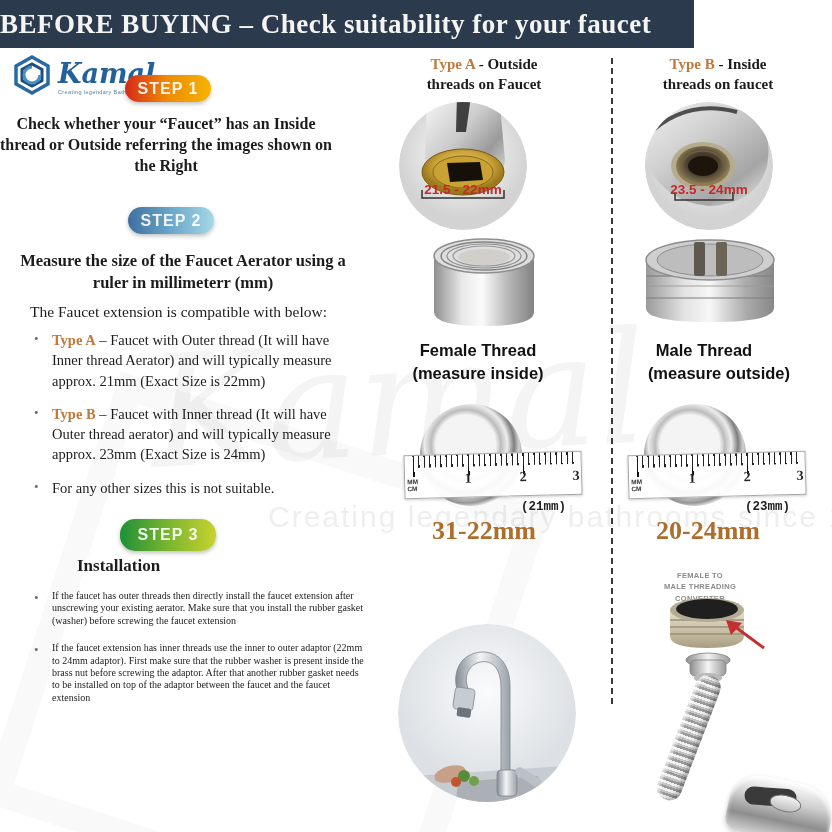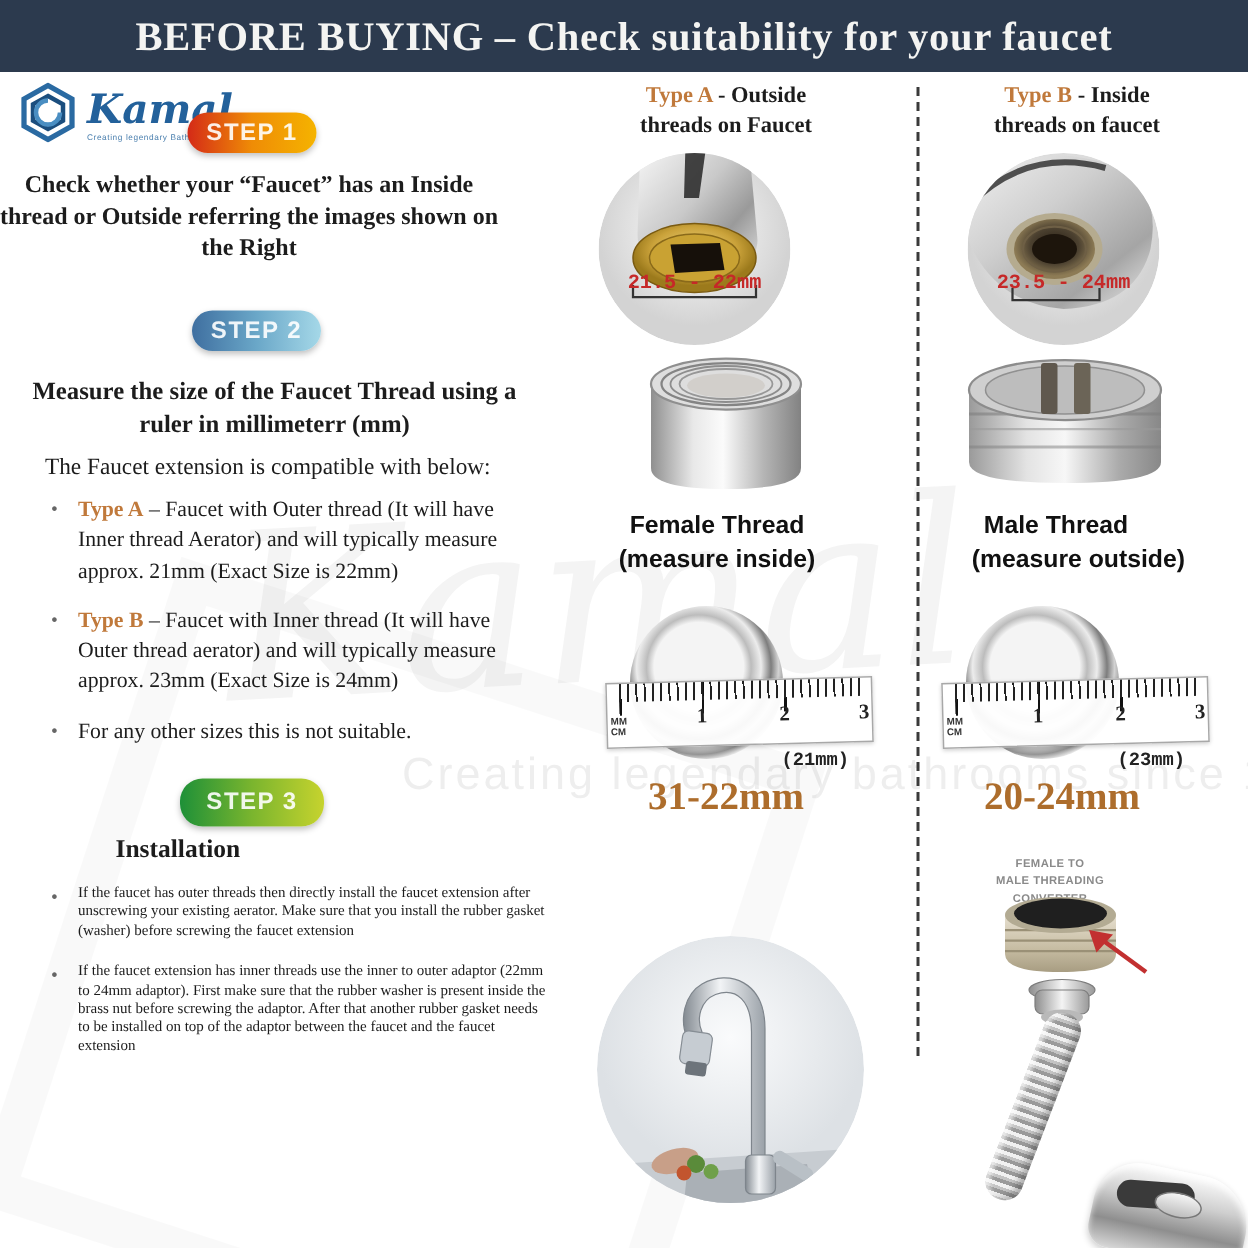--- a/index.html
+++ b/index.html
@@ -7,22 +7,22 @@
           font-family:"Liberation Serif",serif;color:#1c1c1c;}
   
   .wm{position:absolute;z-index:0;pointer-events:none;}
   .wm-script{left:150px;top:310px;font-family:"DejaVu Serif",serif;font-style:italic;
              font-size:155px;color:rgba(40,40,40,0.05);transform:rotate(-3deg);white-space:nowrap;}
   .wm-line{left:268px;top:500px;font-family:"Liberation Sans",sans-serif;font-size:30px;
            letter-spacing:2px;color:rgba(90,90,90,0.10);white-space:nowrap;}
   .wm-hex{left:40px;top:430px;width:400px;height:400px;border:26px solid rgba(0,0,0,0.025);
           transform:rotate(18deg);}
   
-  .header{position:absolute;left:0;top:0;width:832px;height:48px;background:#2c3a4e;z-index:3;
-          display:flex;align-items:center;justify-content:center;}
+  .header{position:absolute;left:0;top:0;width:694px;height:48px;background:#2c3a4e;z-index:3;
+          display:flex;align-items:center;}
   .header span{color:#f4f4f2;font-size:27px;font-weight:600;letter-spacing:0.5px;}
   
   .logo{position:absolute;left:12px;top:55px;display:flex;align-items:center;z-index:2;}
   .logo .ltxt{margin-left:6px;}
   .brand{font-family:"DejaVu Serif",serif;font-style:italic;font-weight:bold;
          font-size:27px;color:#23619b;line-height:1;}
   .tagline{font-family:"Liberation Sans",sans-serif;font-size:5.5px;color:#4a7fae;
            letter-spacing:0.4px;margin-top:2px;}
   
   .badge{position:absolute;z-index:2;height:27px;width:86px;border-radius:15px;
@@ -53,21 +53,21 @@
   
   .divider{position:absolute;left:611px;top:58px;height:646px;border-left:2px dashed #3a3a3a;z-index:1;}
   .thead{position:absolute;z-index:2;text-align:center;font-weight:bold;font-size:15px;line-height:1.35;}
   .thead-a{left:398px;top:54px;width:172px;}
   .thead-b{left:632px;top:54px;width:172px;}
   .photo{position:absolute;border-radius:50%;overflow:hidden;z-index:2;}
   .photo svg{display:block;}
   .pA{left:399px;top:102px;width:128px;height:128px;}
   .pB{left:645px;top:102px;width:128px;height:128px;}
   .measure{position:absolute;left:0;right:0;top:80px;text-align:center;z-index:3;
-           font-family:Liberation Mono, monospace;font-weight:bold;font-size:13.5px;color:#c62828;}
+           font-family:Liberation Sans, sans-serif;font-weight:bold;font-size:13.5px;color:#c62828;}
   .aer{position:absolute;z-index:2;}
   .aerA{left:412px;top:226px;}
   .aerB{left:630px;top:224px;}
   .tlabel{position:absolute;z-index:2;text-align:center;font-family:"Liberation Sans",sans-serif;
           font-weight:bold;color:#111;}
   .t1a{left:392px;top:341px;width:172px;font-size:16.5px;}
   .t2a{left:392px;top:364px;width:172px;font-size:16.5px;}
   .t1b{left:618px;top:341px;width:172px;font-size:16.5px;}
   .t2b{left:618px;top:364px;width:172px;font-size:16.5px;text-align:right;}
   
@@ -145,21 +145,21 @@
     <span>STEP 1</span>
   </div>
   <div class="badge b2">
     <span>STEP 2</span>
   </div>
   <div class="badge b3">
     <span>STEP 3</span>
   </div>
 
   <div class="ltext step1text">Check whether your “Faucet” has an Inside thread or Outside referring the images shown on the Right</div>
-  <div class="ltext s2head">Measure the size of the Faucet Thread using a ruler in millimeterr (mm)</div>
+  <div class="ltext s2head">Measure the size of the Faucet Aerator using a ruler in millimeterr (mm)</div>
   <div class="ltext s2intro">The Faucet extension is compatible with below:</div>
 
   <ul class="blist compat">
     <li>
       <span class="lead">Type A</span><span> – Faucet with Outer thread (It will have Inner thread Aerator) and will typically measure approx. 21mm (Exact Size is 22mm)</span>
     </li>
     <li>
       <span class="lead">Type B</span><span> – Faucet with Inner thread (It will have Outer thread aerator) and will typically measure approx. 23mm (Exact Size is 24mm)</span>
     </li>
     <li>

